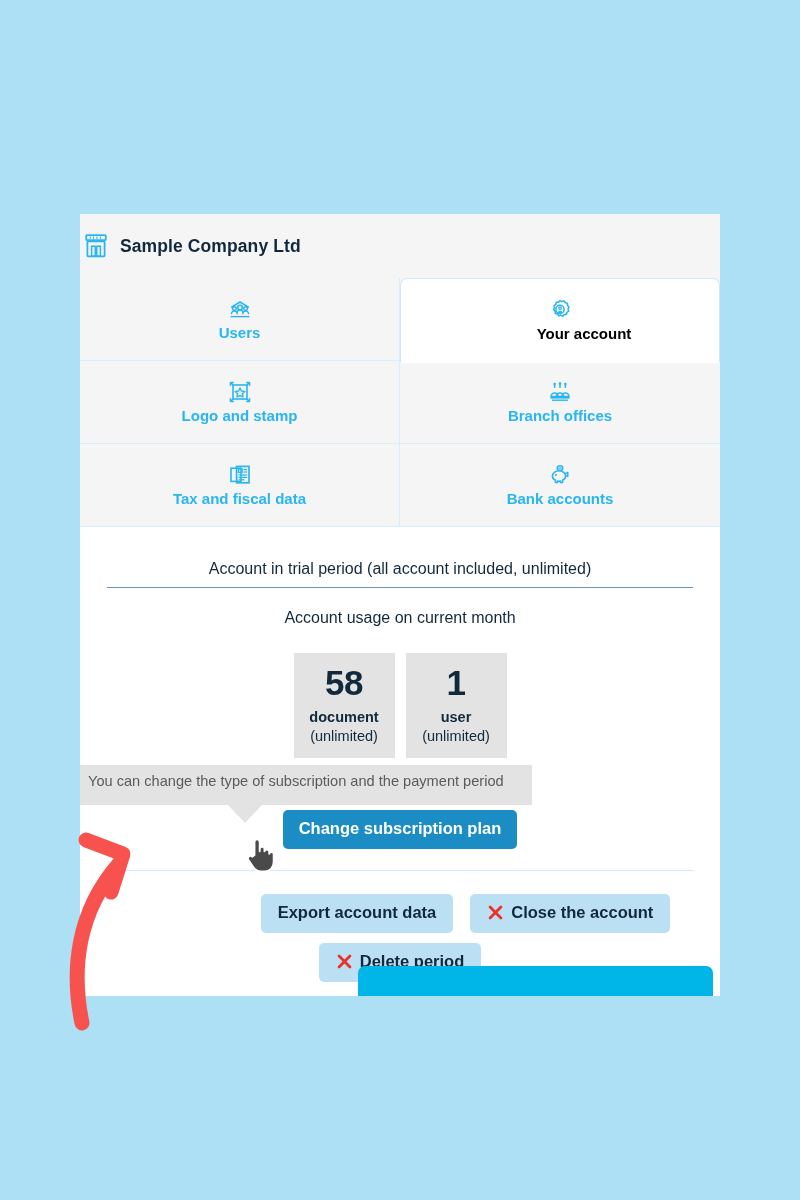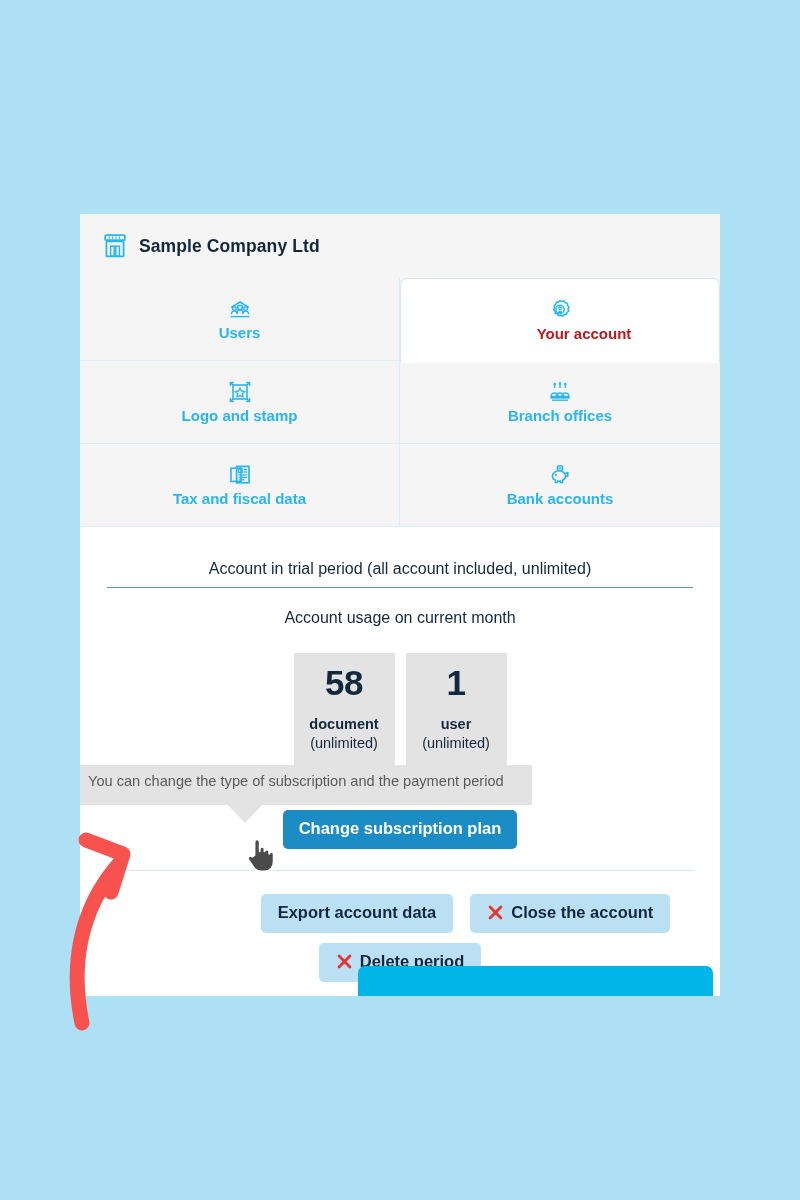--- a/index.html
+++ b/index.html
@@ -25,21 +25,21 @@
     background: #ffffff;
     overflow: hidden;
   }
 
   
   #panel-header {
     height: 64px;
     background: #f5f5f5;
     display: flex;
     align-items: center;
-    padding-left: 22px;
+    padding-left: 3px;
     box-sizing: border-box;
   }
   #shop-icon {
     width: 26px;
     height: 26px;
     flex: 0 0 26px;
     margin-right: 11px;
     display: block;
   }
   #company-name {
@@ -85,21 +85,21 @@
     background: #ffffff;
     border: 1.5px solid #cfe9f9;
     border-bottom: 1.5px solid #ffffff;
     border-top-left-radius: 7px;
     border-top-right-radius: 7px;
     z-index: 3;
     margin-bottom: -1.5px;
     height: 84.5px;
   }
   .tab-cell.active .tab-label {
-    color: #b91c1c;
+    color: #000000;
     margin-left: 48px;
   }
 
   
   #panel-body {
     background: #ffffff;
     padding: 0 26px;
     box-sizing: border-box;
   }
 
@@ -141,21 +141,21 @@
     font-size: 35px;
     font-weight: 700;
     color: #12283c;
     line-height: 1.08;
     letter-spacing: -0.5px;
   }
   .stat-label {
     font-size: 14.5px;
     font-weight: 700;
     color: #12283c;
-    margin-top: 14px;
+    margin-top: 7px;
   }
   .stat-sub {
     font-size: 14.5px;
     color: #12283c;
     margin-top: 3px;
   }
 
   
   #tooltip {
     position: absolute;

